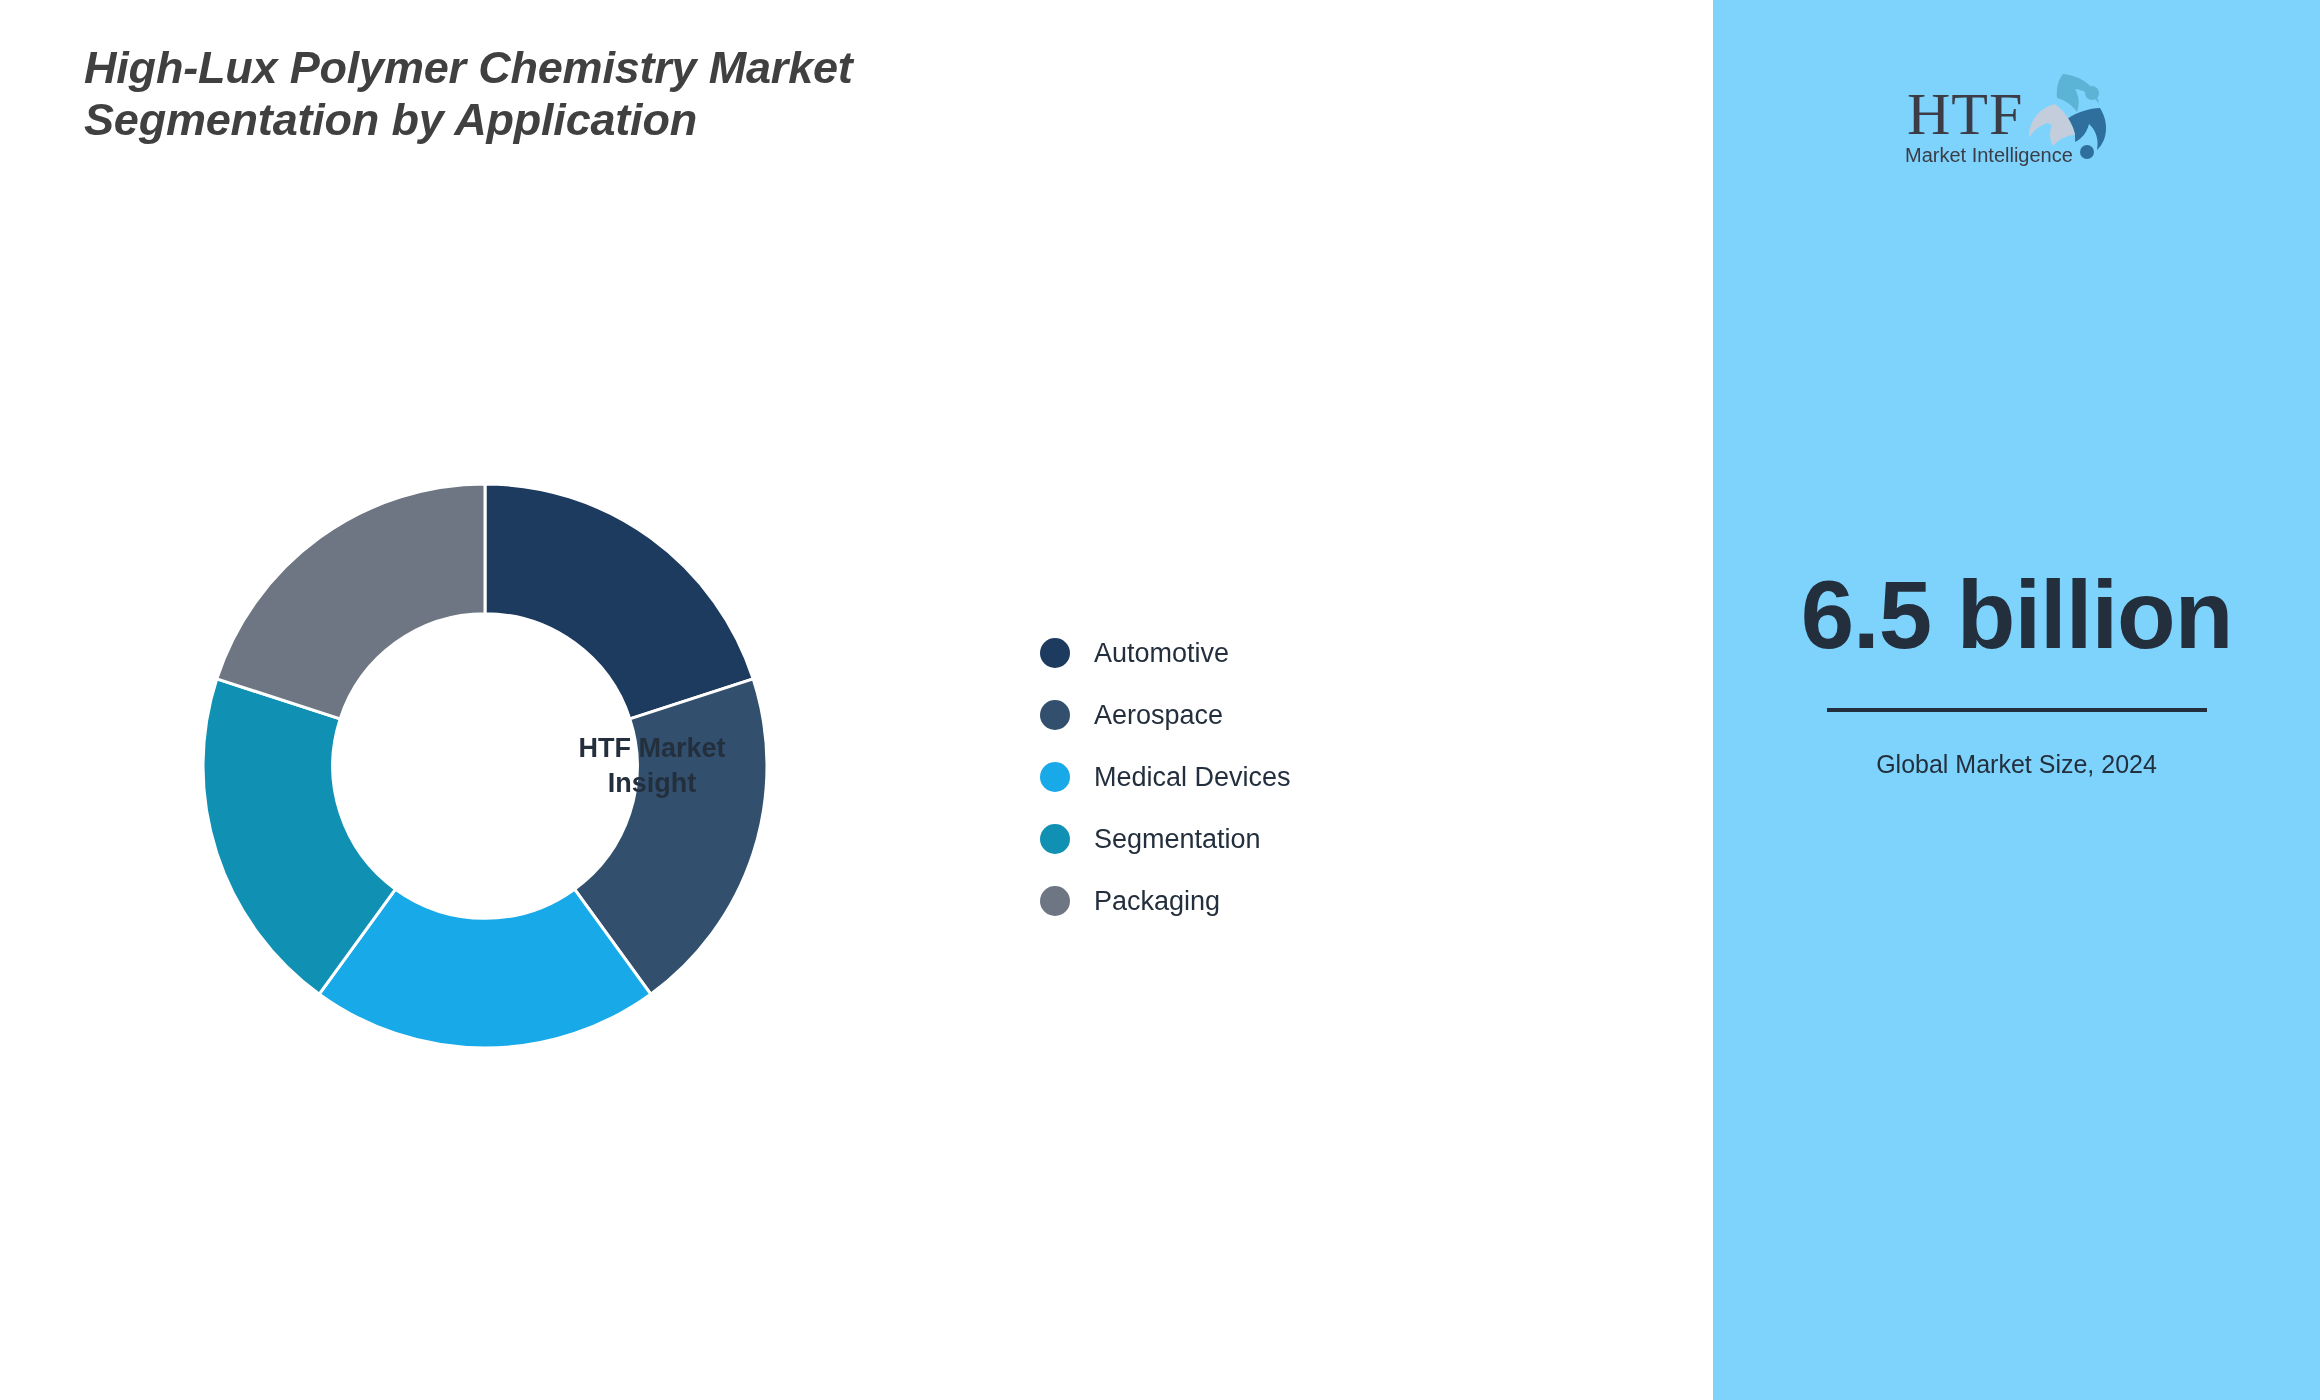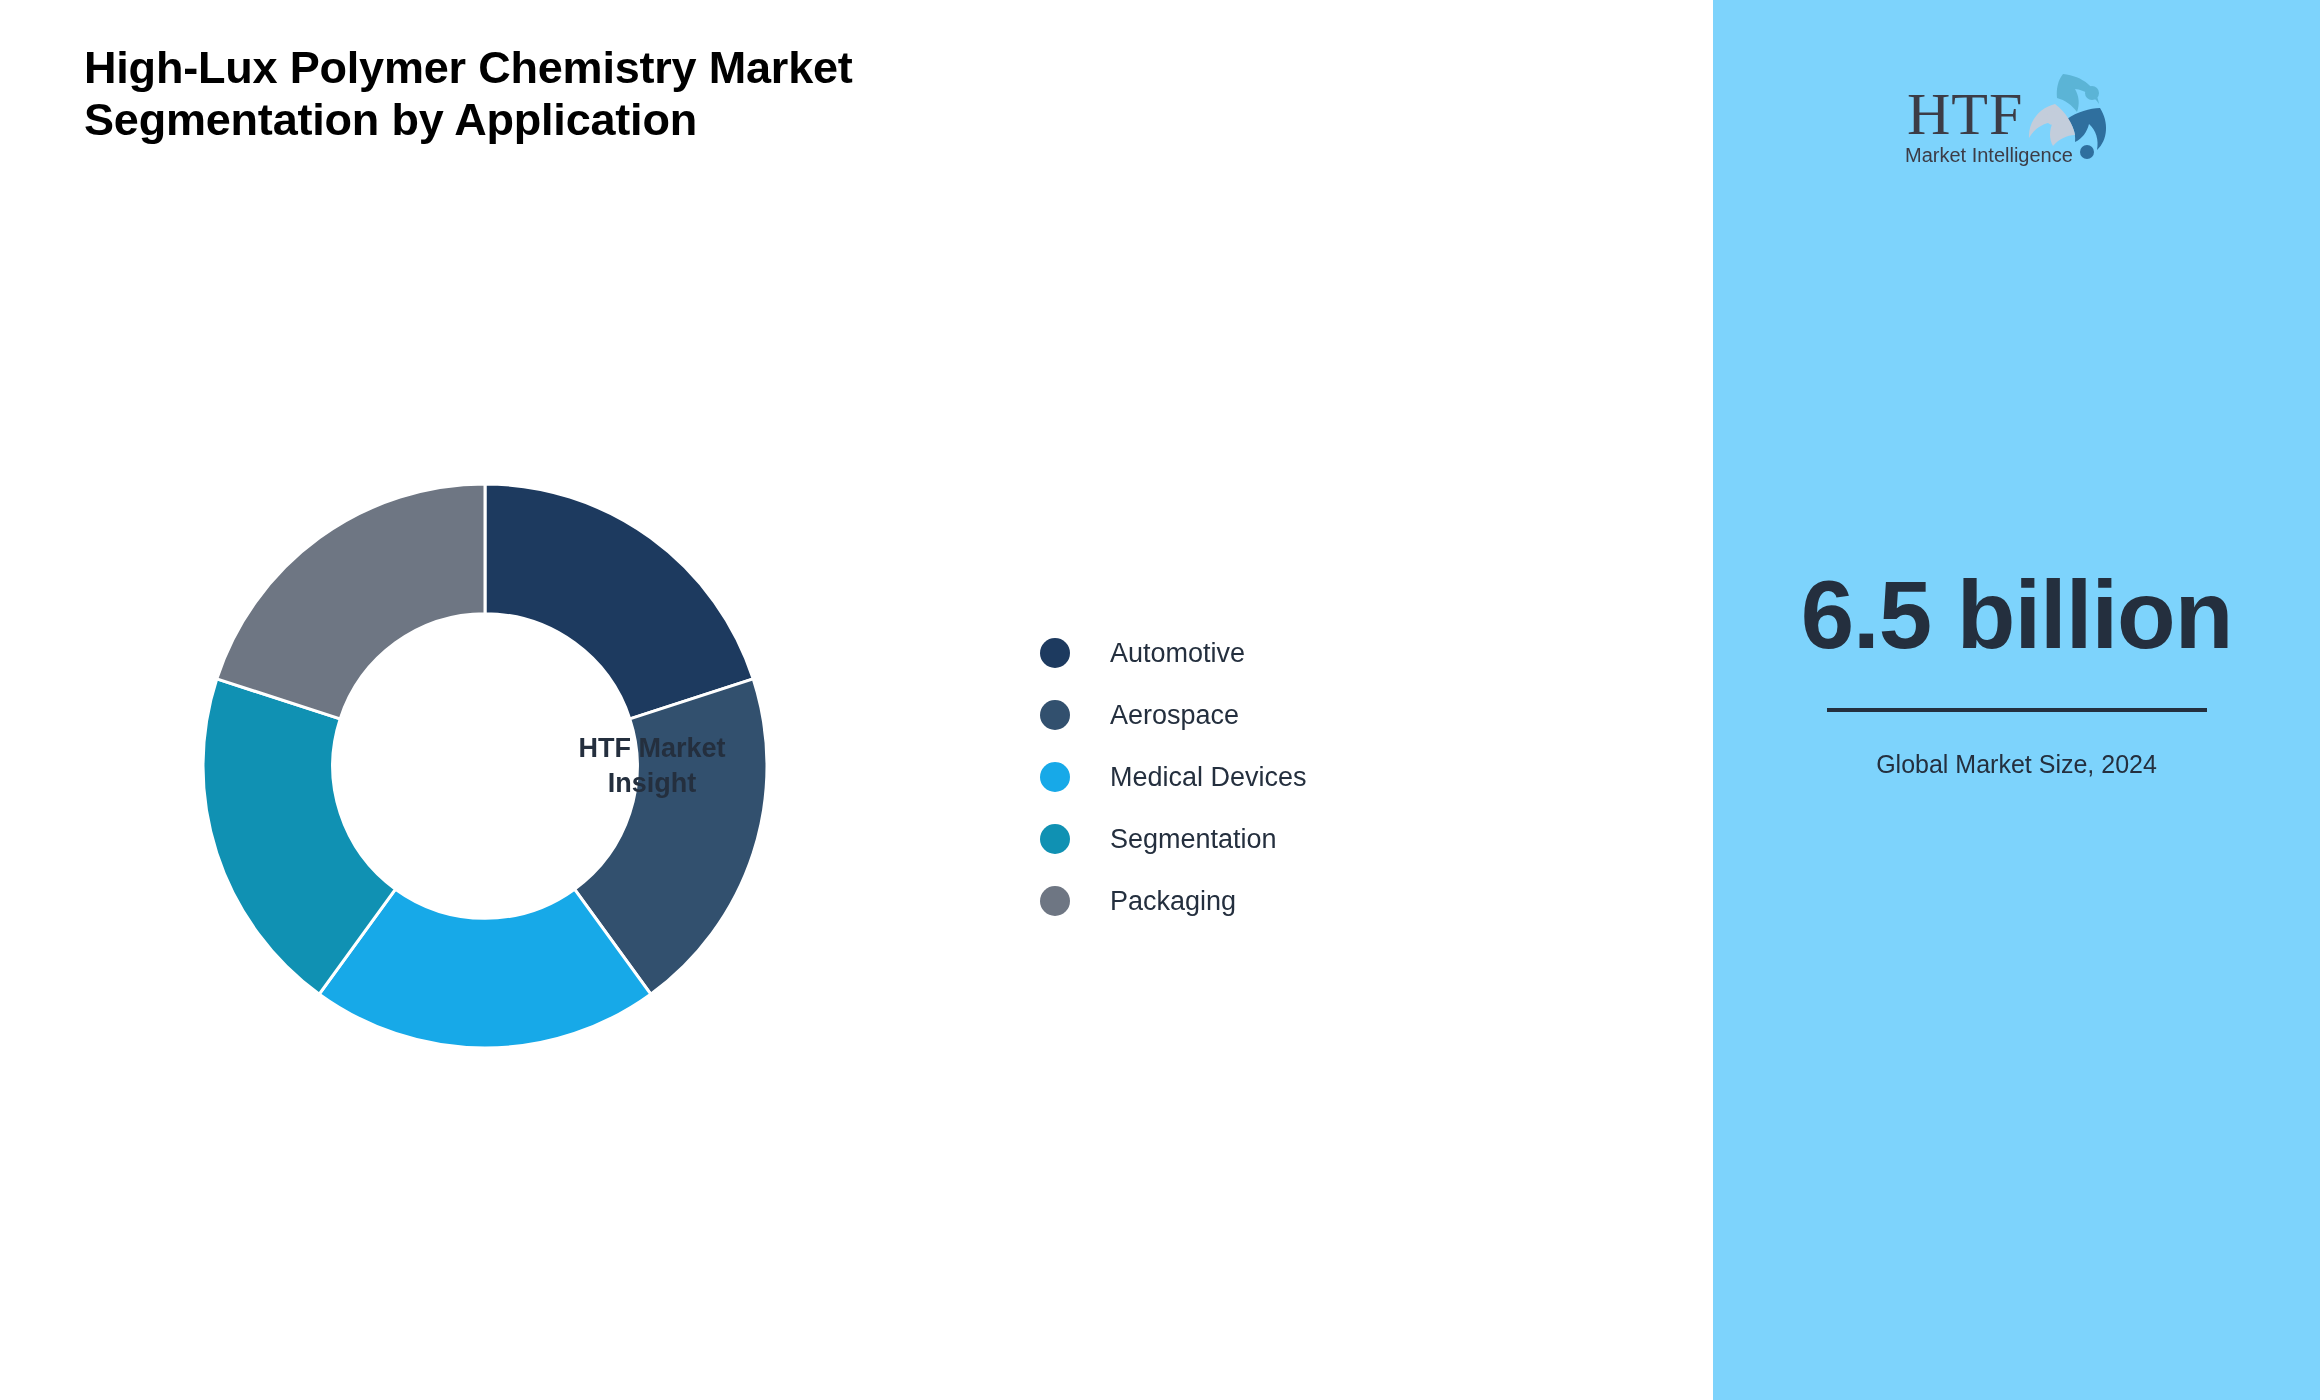--- a/index.html
+++ b/index.html
@@ -31,22 +31,23 @@
   }
 
   .page-title {
     position: absolute;
     left: 84px;
     top: 42px;
     width: 950px;
     font-size: 45px;
     font-weight: bold;
     line-height: 1.16;
-    color: #000000;
+    color: #404040;
     letter-spacing: -0.2px;
+    font-style: italic;
   }
 
   
   .donut-wrap {
     position: absolute;
     left: 203px;
     top: 484px;
     width: 564px;
     height: 564px;
   }
@@ -82,21 +83,21 @@
     display: flex;
     align-items: center;
     height: 62px;
   }
   .legend-swatch {
     width: 30px; height: 30px;
     border-radius: 50%;
     flex: 0 0 30px;
   }
   .legend-label {
-    margin-left: 40px;
+    margin-left: 24px;
     font-size: 27px;
     color: #242f3e;
     white-space: nowrap;
   }
 
   
   .stat-panel {
     position: relative;
     width: 607px;
     height: 1400px;

